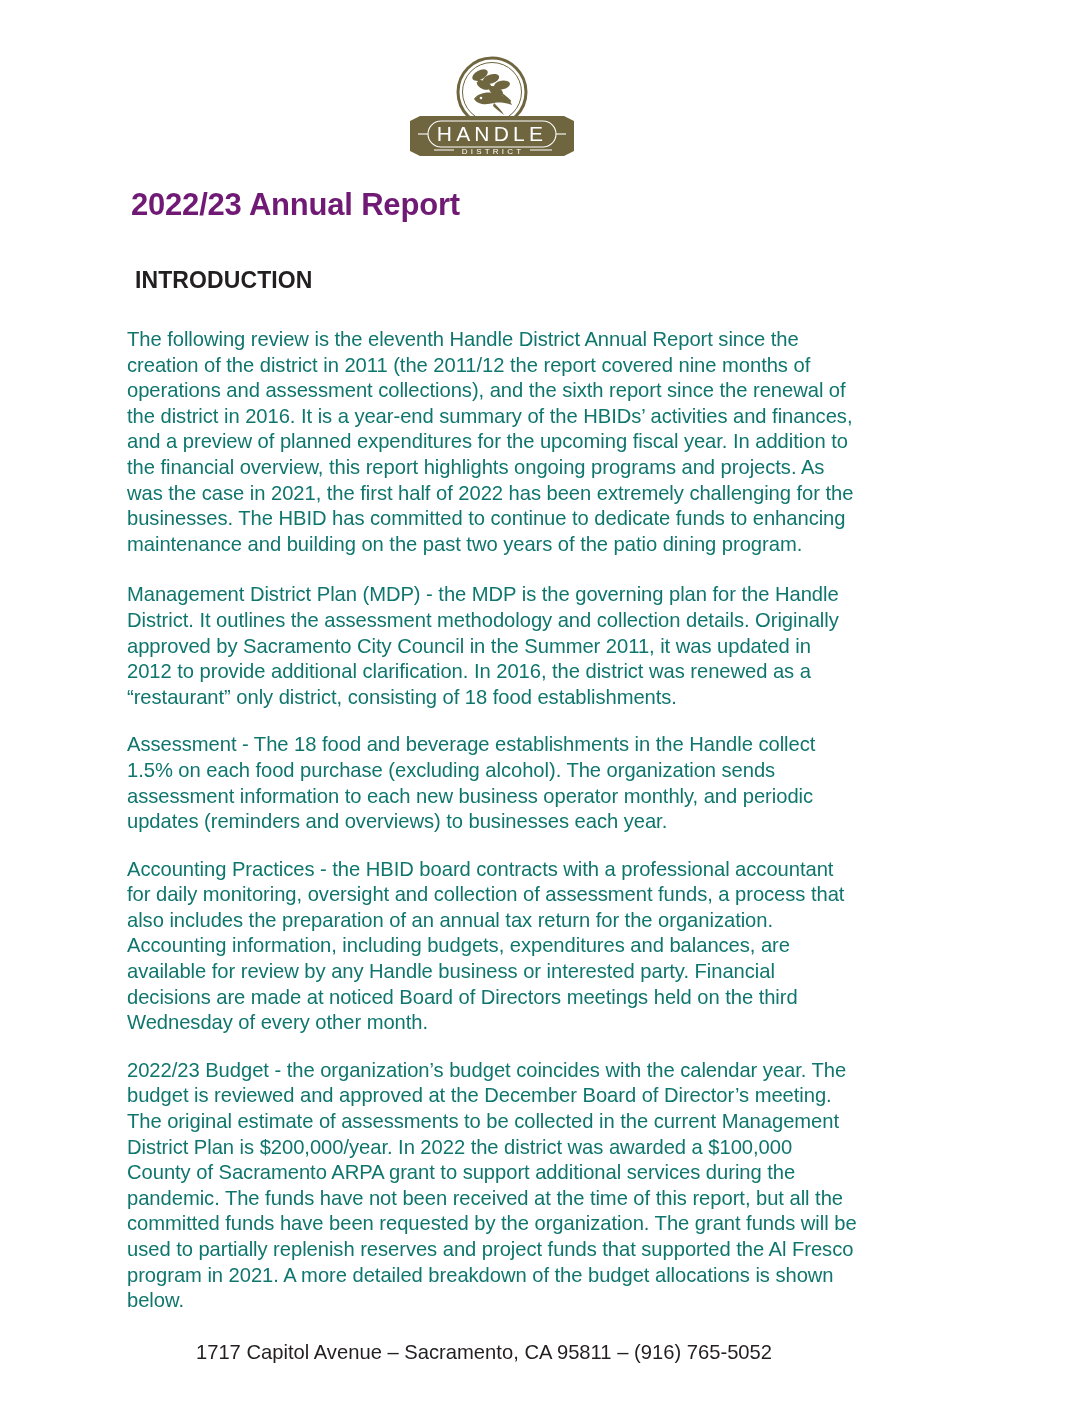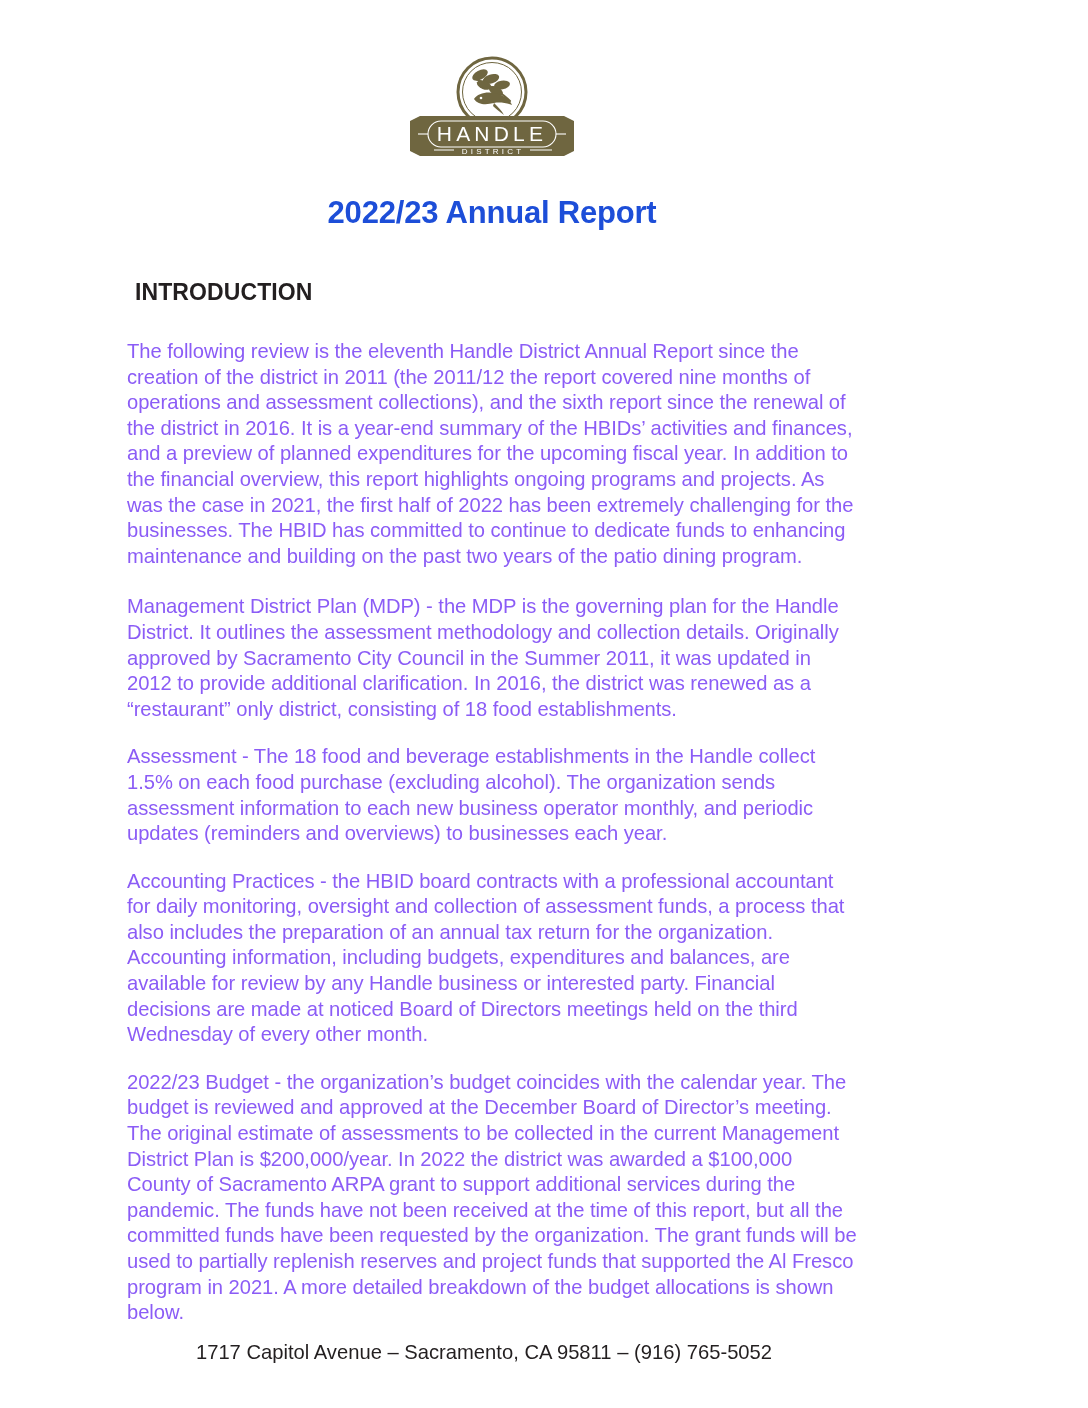--- a/index.html
+++ b/index.html
@@ -32,47 +32,46 @@
   }
   .logo {
     position: relative;
     width: 172px;
     height: 104px;
   }
   .logo svg { display: block; }
 
   
   .doc-title {
-    margin: 12px;
+    margin: 4px;
     padding-top: 24px;
-    text-align: center;
     font-size: 31px;
     font-weight: bold;
     letter-spacing: -0.2px;
-    color: #1d4ed8;
+    color: #701a75;
   }
 
   
   h2.section-heading {
     margin: 8px;
     padding-top: 36px;
     font-size: 23px;
     font-weight: bold;
     letter-spacing: 0.1px;
     color: #231f20;
   }
   .heading-gap-small { padding-top: 32px; }
 
   
   p.body-text {
     margin: 0;
     padding-top: 25px;
     font-size: 20.2px;
     line-height: 25.6px;
-    color: #8b5cf6;
+    color: #0f766e;
     text-align: left;
     letter-spacing: -0.05px;
   }
   p.body-text.tight { padding-top: 22px; }
 
   
   .footer {
     position: absolute;
     left: 0;
     right: 16px;

